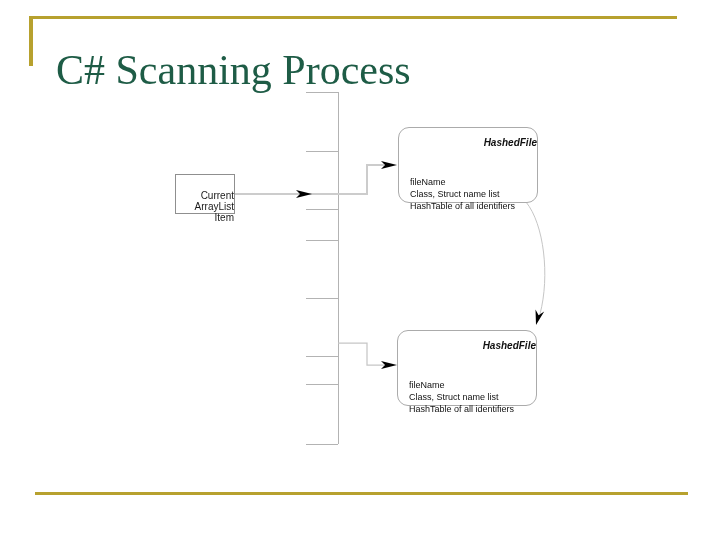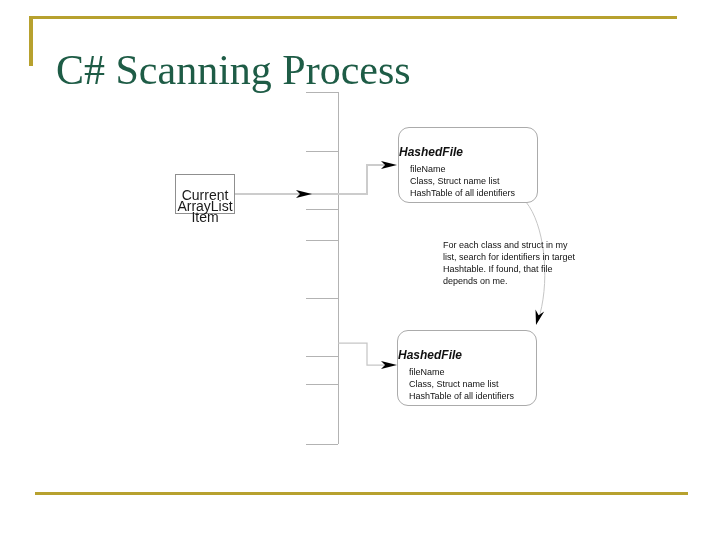--- a/index.html
+++ b/index.html
@@ -25,33 +25,33 @@
     white-space:nowrap;
   }
   
   .lines{position:absolute;left:0;top:0;width:720px;height:540px;}
   .box{
     position:absolute;background:#fff;border:1px solid var(--border-gray);
     box-sizing:border-box;color:#1a1a1a;
   }
   .current-box{
     left:175px;top:174px;width:60px;height:40px;
-    font-size:14px;line-height:11px;text-align:center;
+    font-size:10px;line-height:11px;text-align:right;
     white-space:pre-line;padding-top:4px;border-color:#8f8f8f;
   }
   .hf-box{
     width:140px;height:76px;border-radius:11px;border-color:#ababab;
   }
   .hf-box.top{left:398px;top:127px;}
   .hf-box.bottom{left:397px;top:330px;}
   .hf-title{
-    font-size:12px;font-weight:bold;font-style:italic;
-    text-align:left;margin-top:17px;color:#111;
+    font-size:10px;font-weight:bold;font-style:italic;
+    text-align:right;margin-top:9px;color:#111;
   }
-  .hf-fields{margin-top:4px;margin-left:11px;margin-right:3px;}
+  .hf-fields{margin-top:28px;margin-left:11px;margin-right:3px;}
   .hf-field{font-size:9px;line-height:12px;color:#111;}
   .annotation{
     position:absolute;left:443px;top:239px;width:180px;
     font-size:9px;line-height:12px;color:#111;white-space:pre-line;
   }
 </style>
 </head>
 <body>
 
 <div class="slide">
@@ -95,24 +95,20 @@
 
   <div class="box hf-box top">
     <div class="hf-title">HashedFile</div>
     <div class="hf-fields">
       <div class="hf-field">fileName</div>
       <div class="hf-field">Class, Struct name list</div>
       <div class="hf-field">HashTable of all identifiers</div>
     </div>
   </div>
 
-  <div class="annotation">For each class and struct in my
-list, search for identifiers in target
-Hashtable.  If found, that file
-depends on me.</div>
 
   <div class="box hf-box bottom">
     <div class="hf-title">HashedFile</div>
     <div class="hf-fields">
       <div class="hf-field">fileName</div>
       <div class="hf-field">Class, Struct name list</div>
       <div class="hf-field">HashTable of all identifiers</div>
     </div>
   </div>
 

